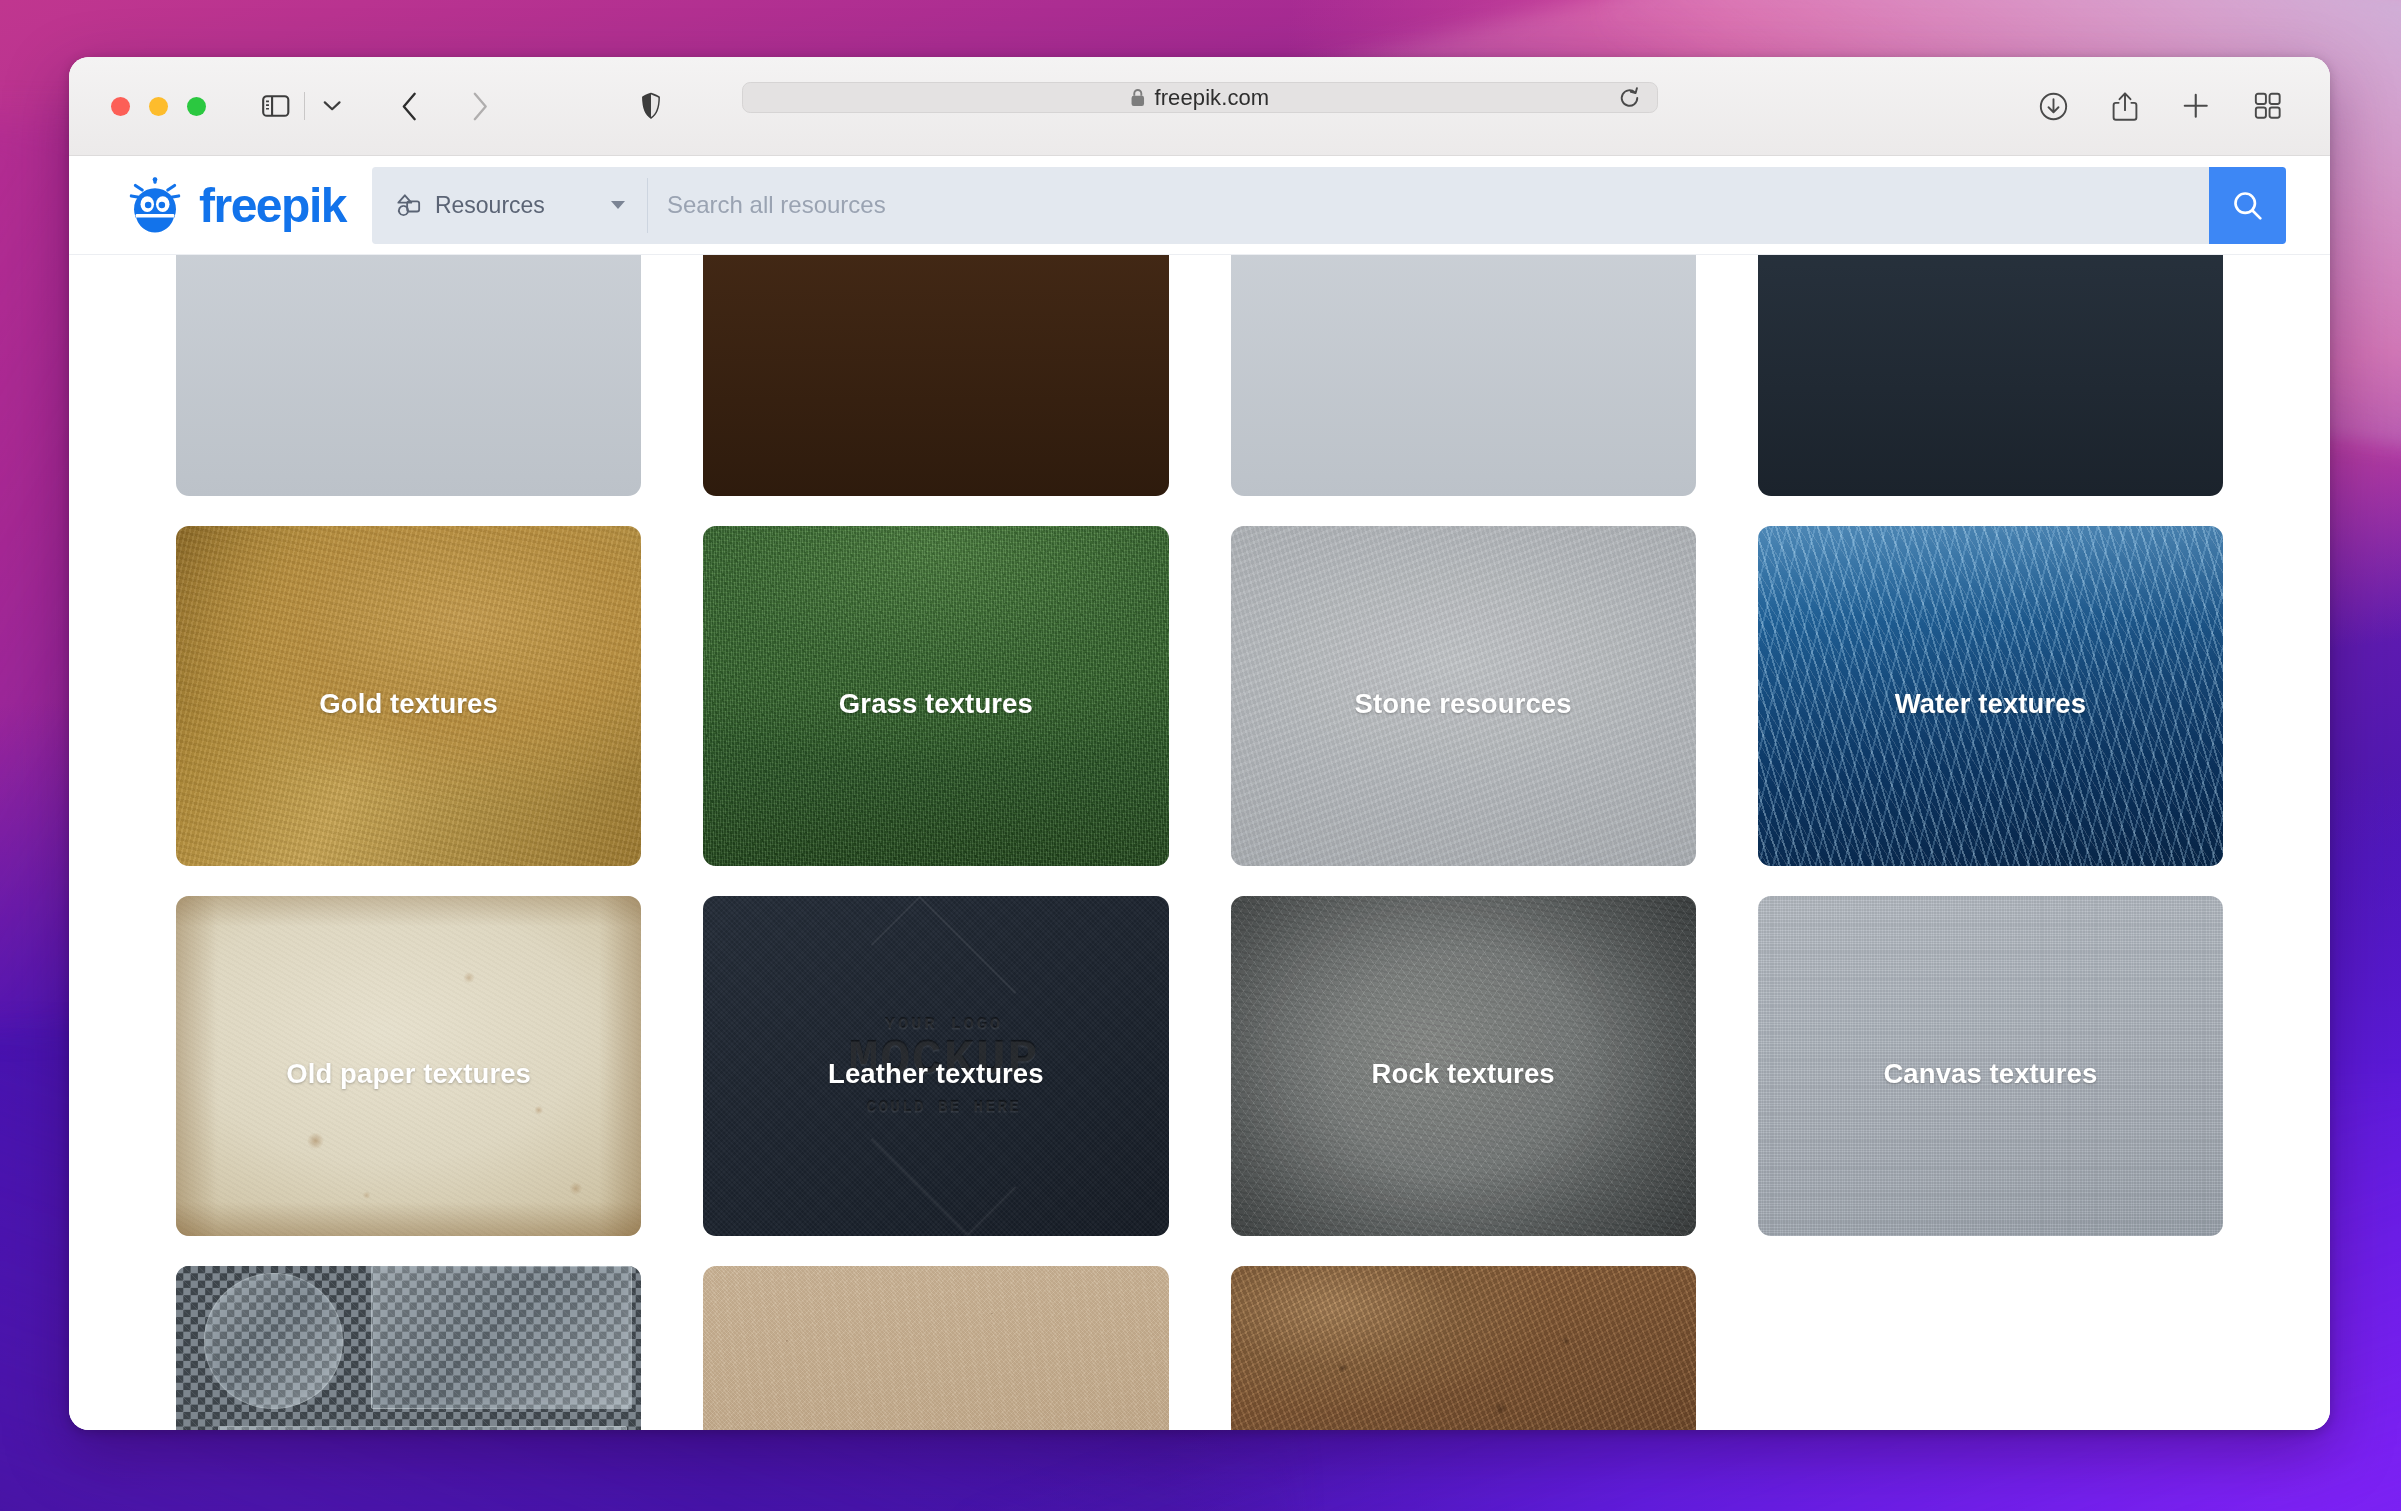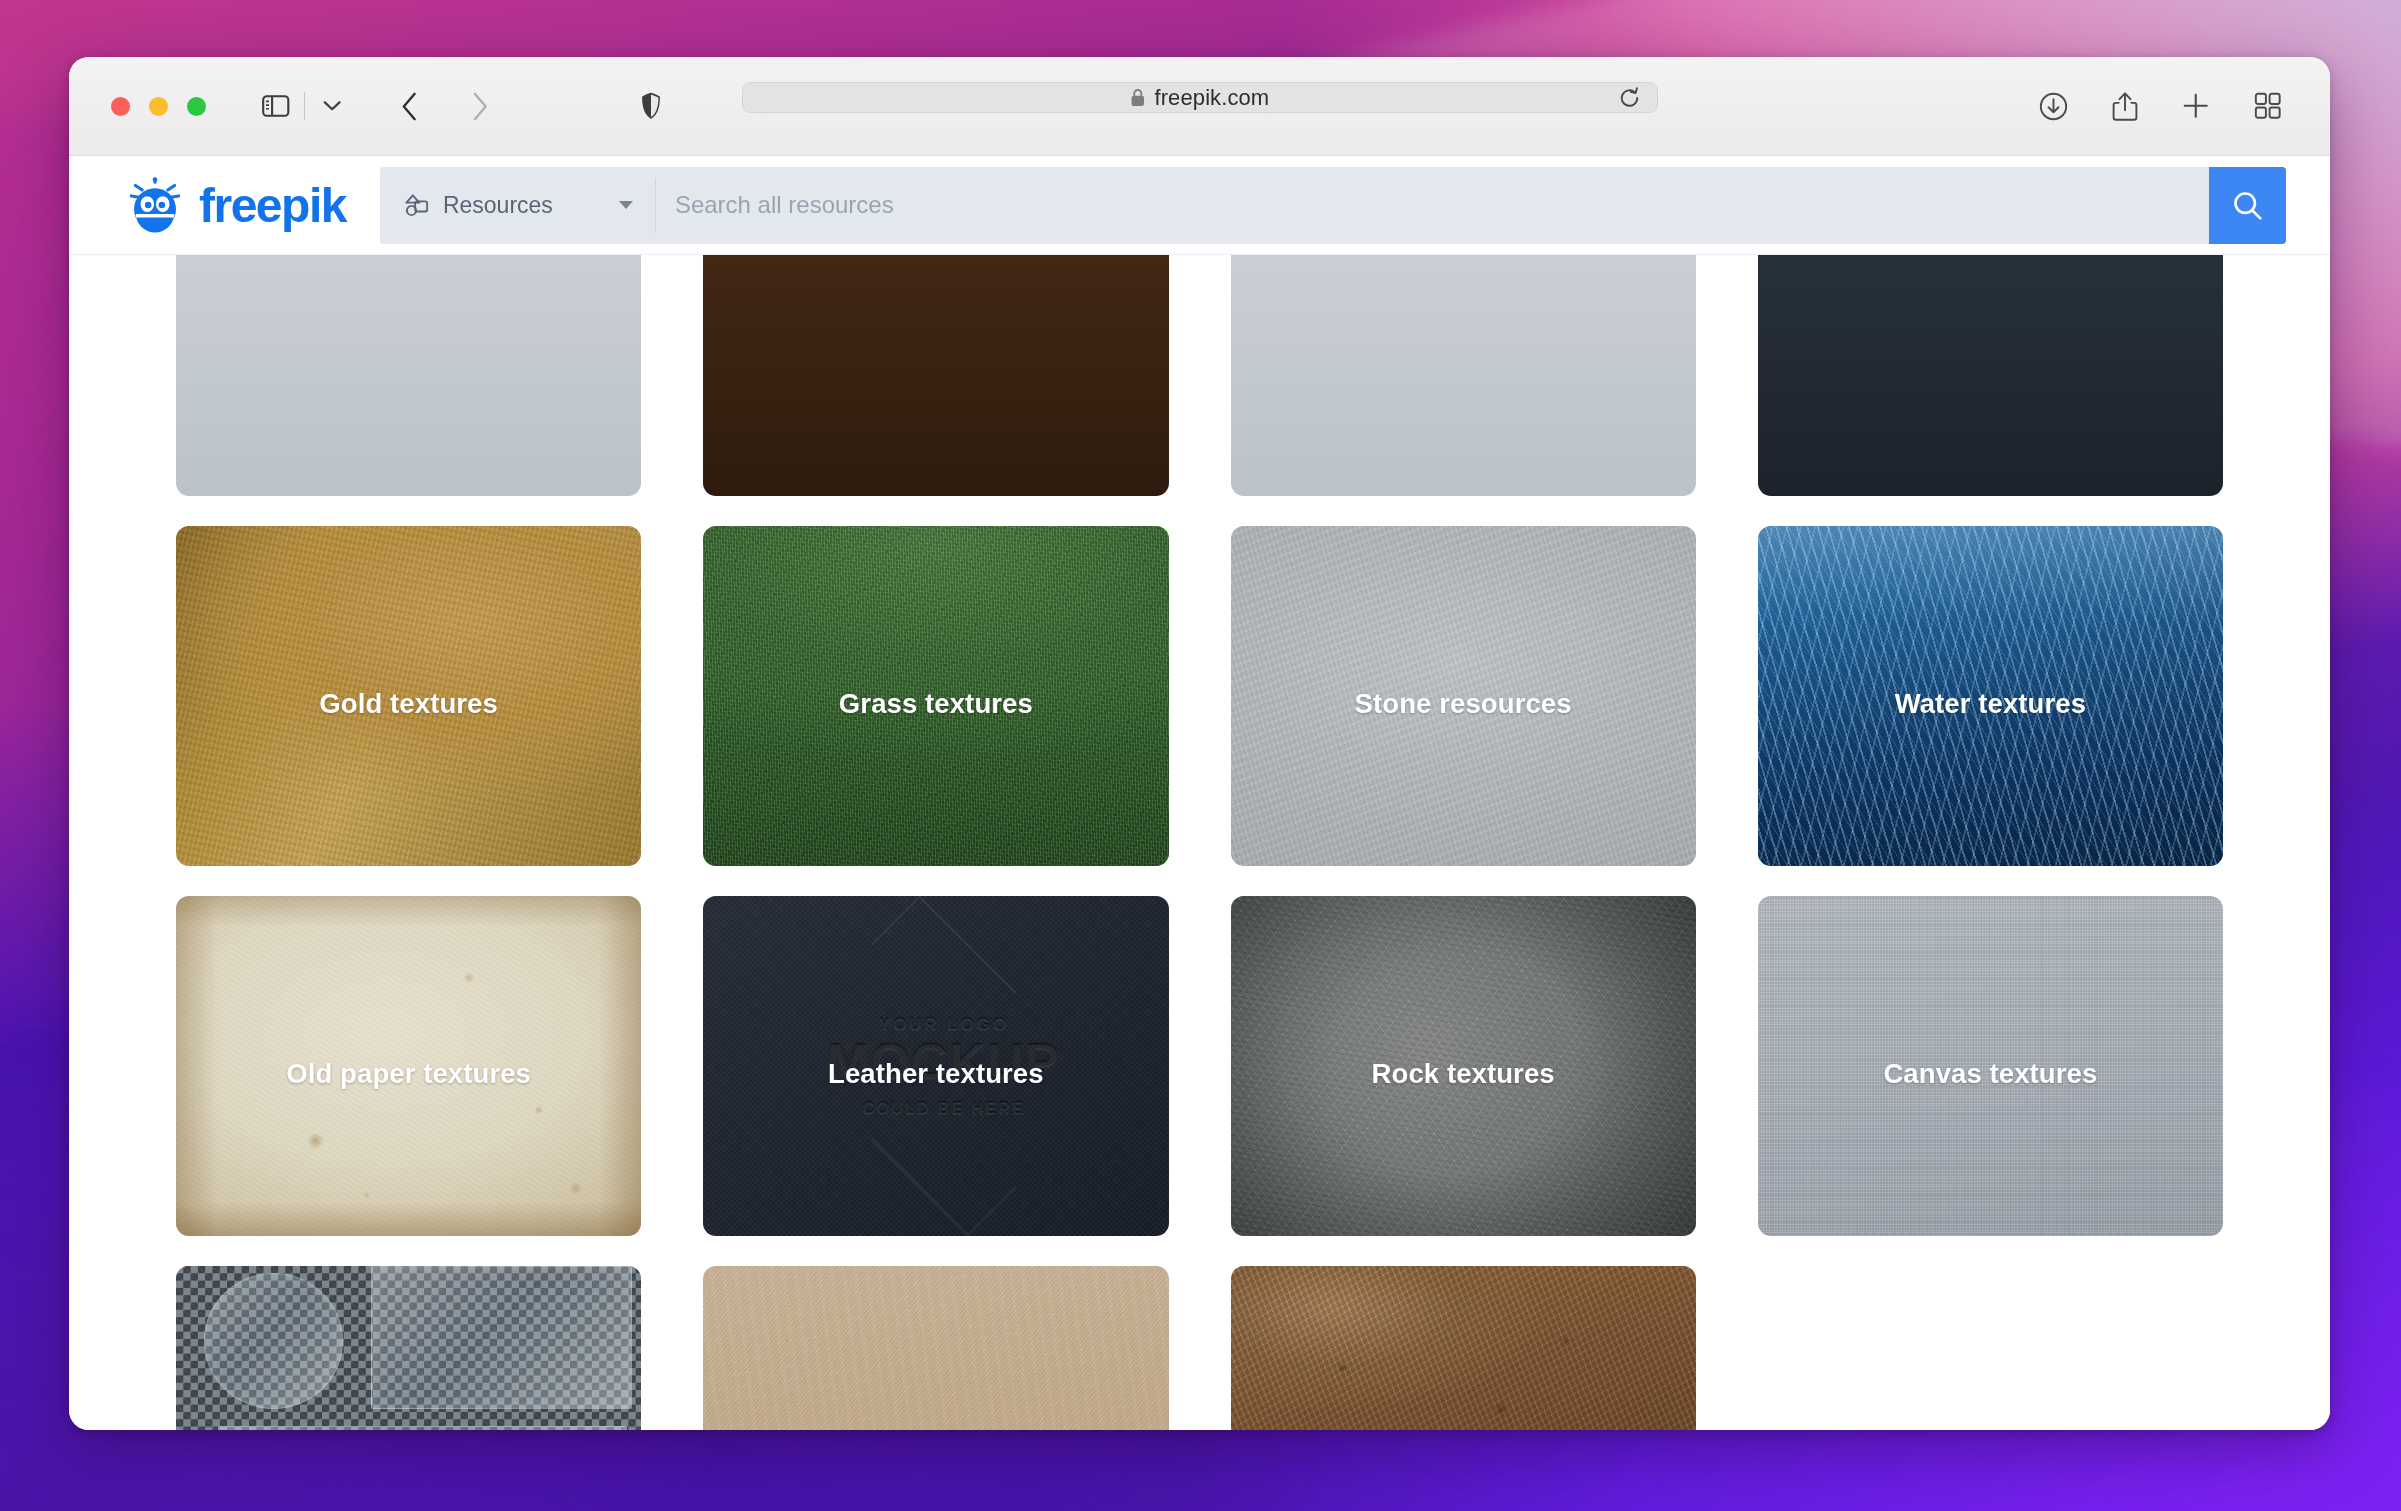--- a/index.html
+++ b/index.html
@@ -109,21 +109,21 @@
     padding: 0 44px 0 55px;
     border-bottom: 0.9px solid #eceef2;
     position: relative; z-index: 5;
   }
   #freepik-logo { display: flex; align-items: center; gap: 13px; }
   #freepik-wordmark {
     font-size: 48px; font-weight: 700; color: #1273eb; letter-spacing: -1.5px;
   }
 
   #search-bar {
-    margin-left: 34px; flex: 1;
+    margin-left: 26px; flex: 1;
     display: flex; align-items: stretch; height: 77px;
   }
   #resources-dropdown {
     background: #e3e8ef; border-radius: 3.7px 0 0 3.7px;
     display: flex; align-items: center; gap: 13px;
     padding: 0 22px 0 24px; min-width: 275px;
     position: relative;
   }
   #resources-label { font-size: 23px; color: #5b6475; }
   #resources-caret {
@@ -251,21 +251,21 @@
   }
   .tex-leather .tex-overlay {
     background: repeating-linear-gradient(45deg, rgba(255,255,255,.022) 0 1.8px, rgba(0,0,0,.035) 1.8px 3.7px),
                 repeating-linear-gradient(-45deg, rgba(255,255,255,.018) 0 1.8px, rgba(0,0,0,.03) 1.8px 3.7px);
   }
   .leather-emboss {
     position: absolute; inset: 0; z-index: 3;
     display: flex; flex-direction: column; align-items: center; justify-content: center;
     color: rgba(255,255,255,.055);
     text-shadow: 0 0.9px 0 rgba(255,255,255,.05), 0 -0.9px 0.9px rgba(0,0,0,.5);
-    font-family: Liberation Sans, sans-serif;
+    font-family: Liberation Mono, monospace;
     padding-left: 16px;
   }
   .emboss-top-chevron, .emboss-bot-chevron {
     width: 137px; height: 69px; position: absolute;
     border-left: 2.7px solid rgba(255,255,255,.07);
     border-top: 2.7px solid rgba(255,255,255,.07);
     transform: rotate(45deg);
   }
   .emboss-top-chevron { top: 38px; }
   .emboss-bot-chevron { bottom: 38px; transform: rotate(225deg); }

